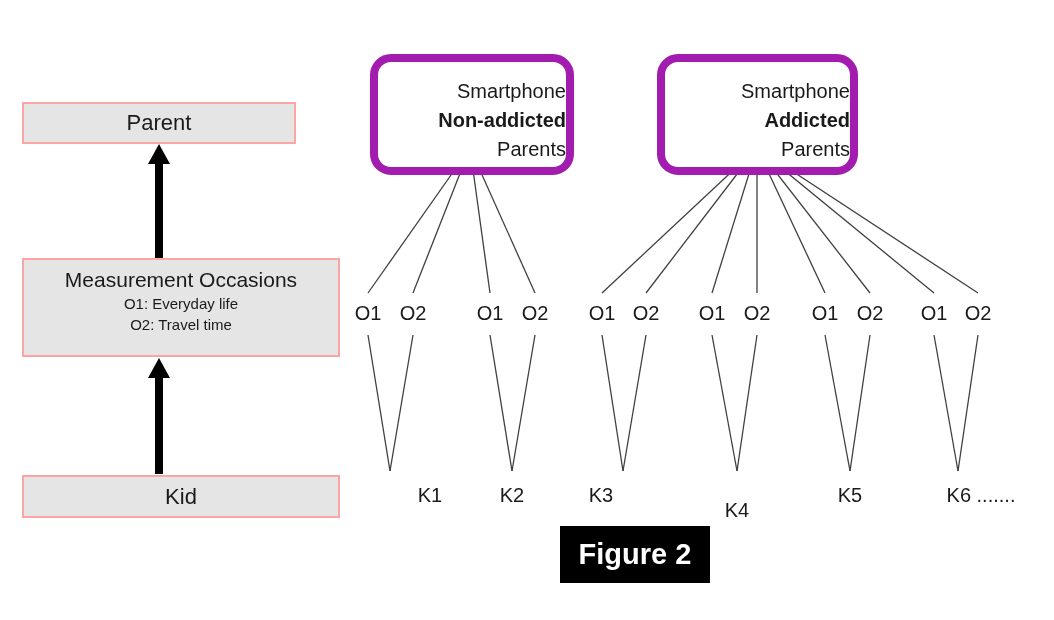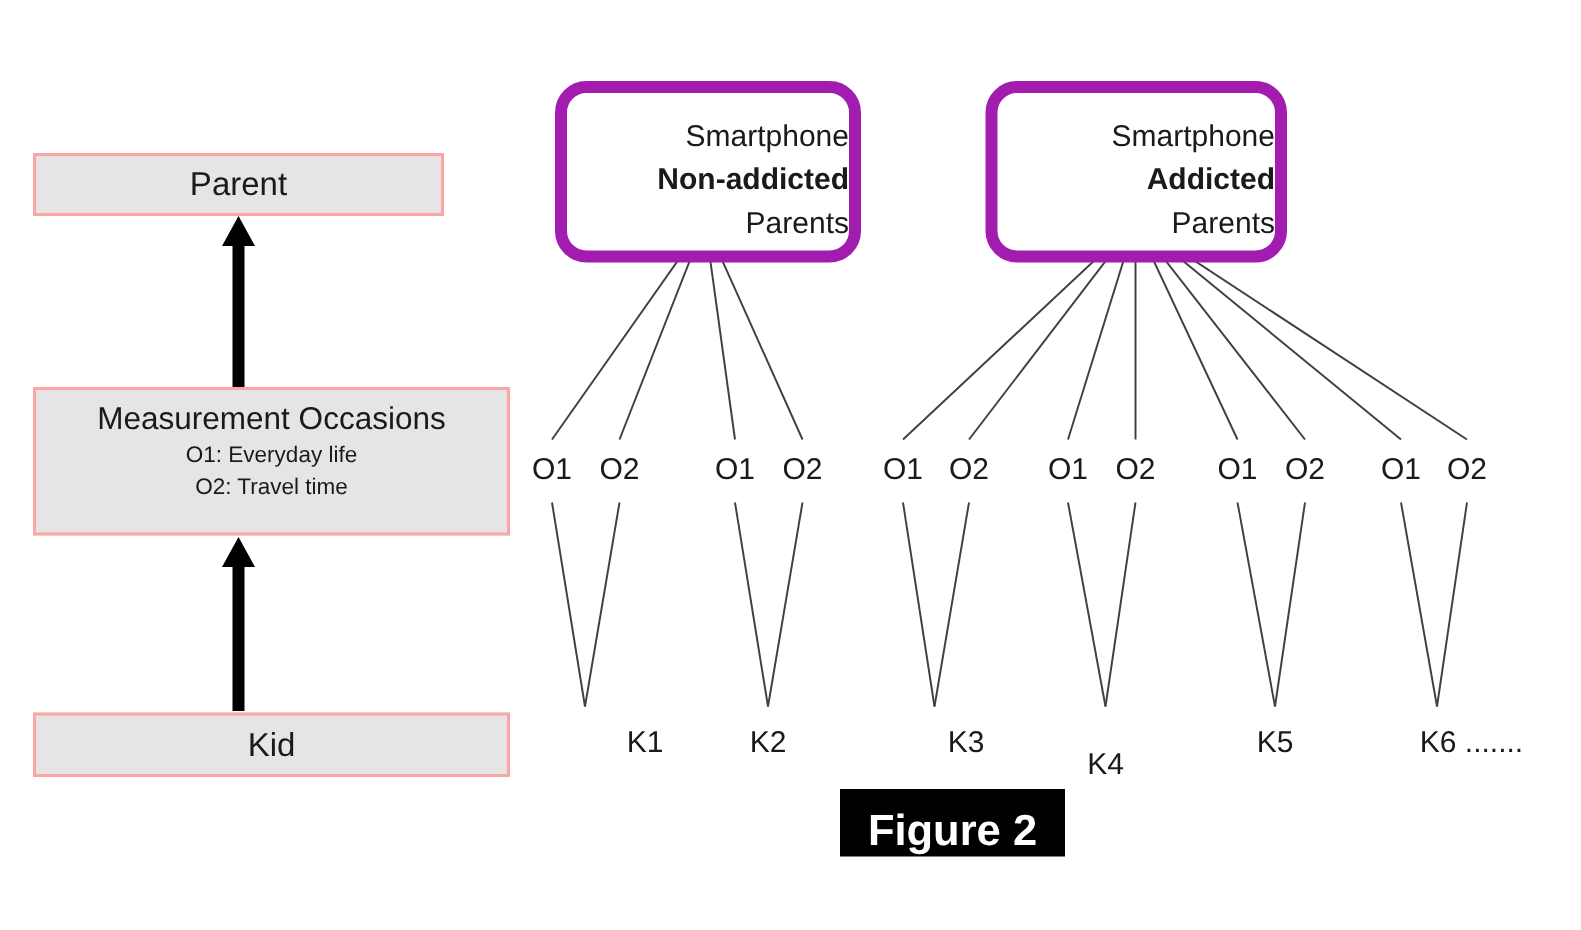--- a/index.html
+++ b/index.html
@@ -23,21 +23,21 @@
     font-size:20px;line-height:29px;padding-top:15px;margin-top:30px;
   }
   .tree-1{left:370px;width:204px;}
   .tree-2{left:657px;width:201px;}
   .tree-bold{font-weight:bold;}
   .lbl{
     position:absolute;transform:translateX(-50%);
     font-size:20px;line-height:26px;white-space:nowrap;
   }
   .caption{
-    position:absolute;left:560px;top:526px;width:150px;height:45px;
+    position:absolute;left:560px;top:526px;width:150px;height:57px;
     text-align:center;font-size:29px;font-weight:bold;line-height:57px;
   }
 </style>
 </head>
 <body>
 
 <div class="stage">
 
   <svg class="lines" id="lines-svg">
       <rect x="155" y="162" width="8" height="96" fill="#000000"></rect>
@@ -104,21 +104,21 @@
       <span class="lbl" style="left: 390px; top: 482px; margin-left: 40px;">K1</span>
       <span class="lbl" style="left: 512px; top: 482px;">K2</span>
       <span class="lbl" style="left: 602px; top: 300px;">O1</span>
       <span class="lbl" style="left: 646px; top: 300px;">O2</span>
       <span class="lbl" style="left: 712px; top: 300px;">O1</span>
       <span class="lbl" style="left: 757px; top: 300px;">O2</span>
       <span class="lbl" style="left: 825px; top: 300px;">O1</span>
       <span class="lbl" style="left: 870px; top: 300px;">O2</span>
       <span class="lbl" style="left: 934px; top: 300px;">O1</span>
       <span class="lbl" style="left: 978px; top: 300px;">O2</span>
-      <span class="lbl" style="left: 644px; top: 482px;">K3</span>
+      <span class="lbl" style="left: 601px; top: 482px;">K3</span>
       <span class="lbl" style="left: 737px; top: 482px; margin-top: 15px;">K4</span>
       <span class="lbl" style="left: 850px; top: 482px;">K5</span>
       <span class="lbl" style="left: 981px; top: 482px;">K6 .......</span>
     </div>
 
   <div class="caption" style="background: rgb(0, 0, 0); color: rgb(255, 255, 255);">
     <span>Figure 2</span>
   </div>
 
 </div>

